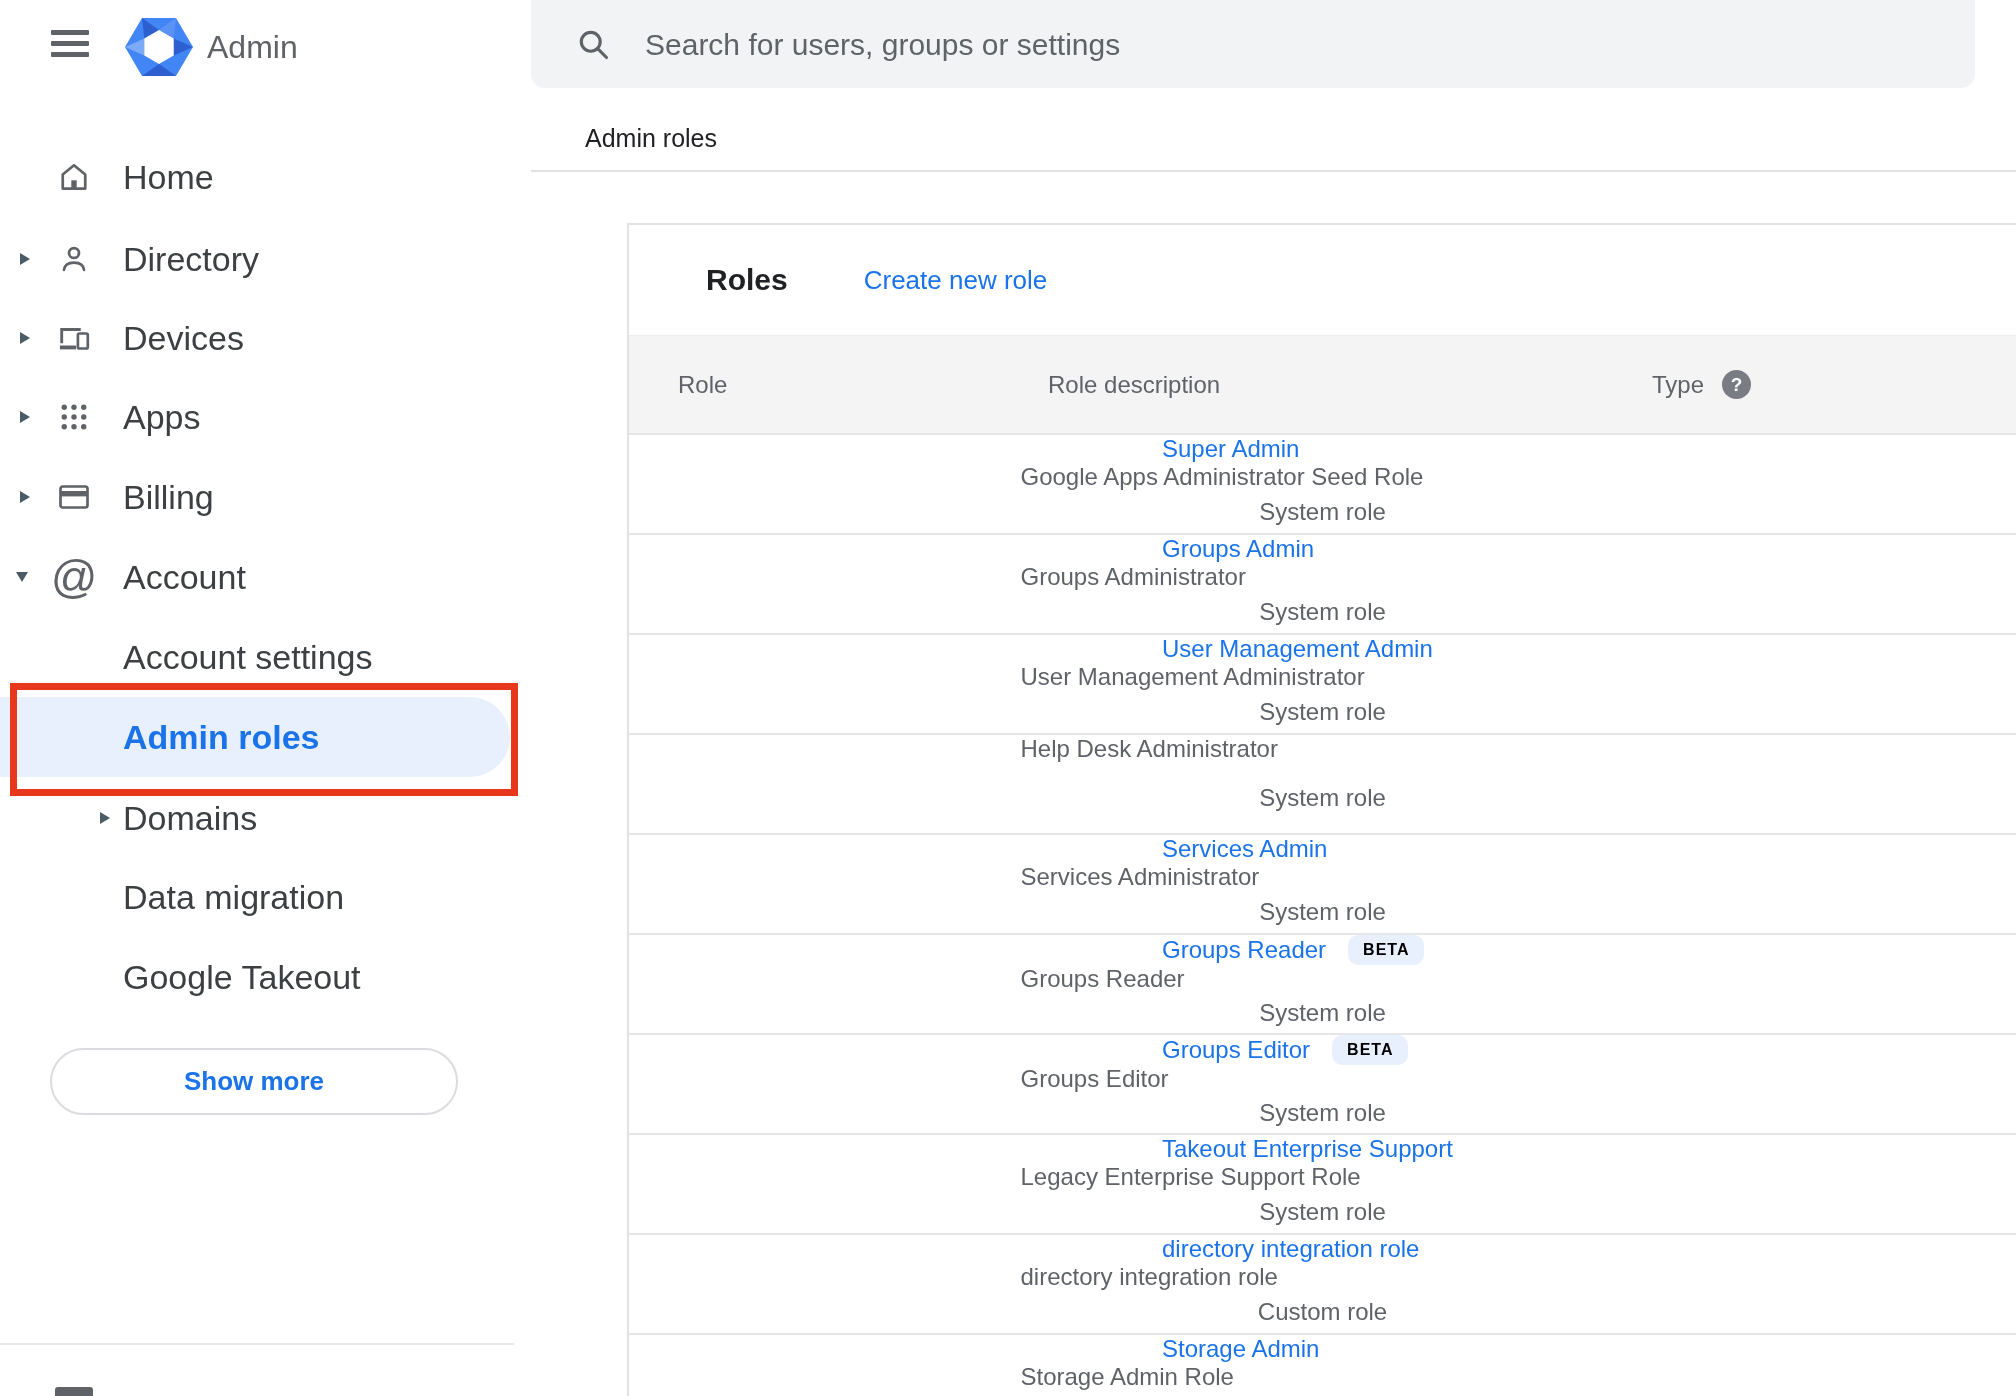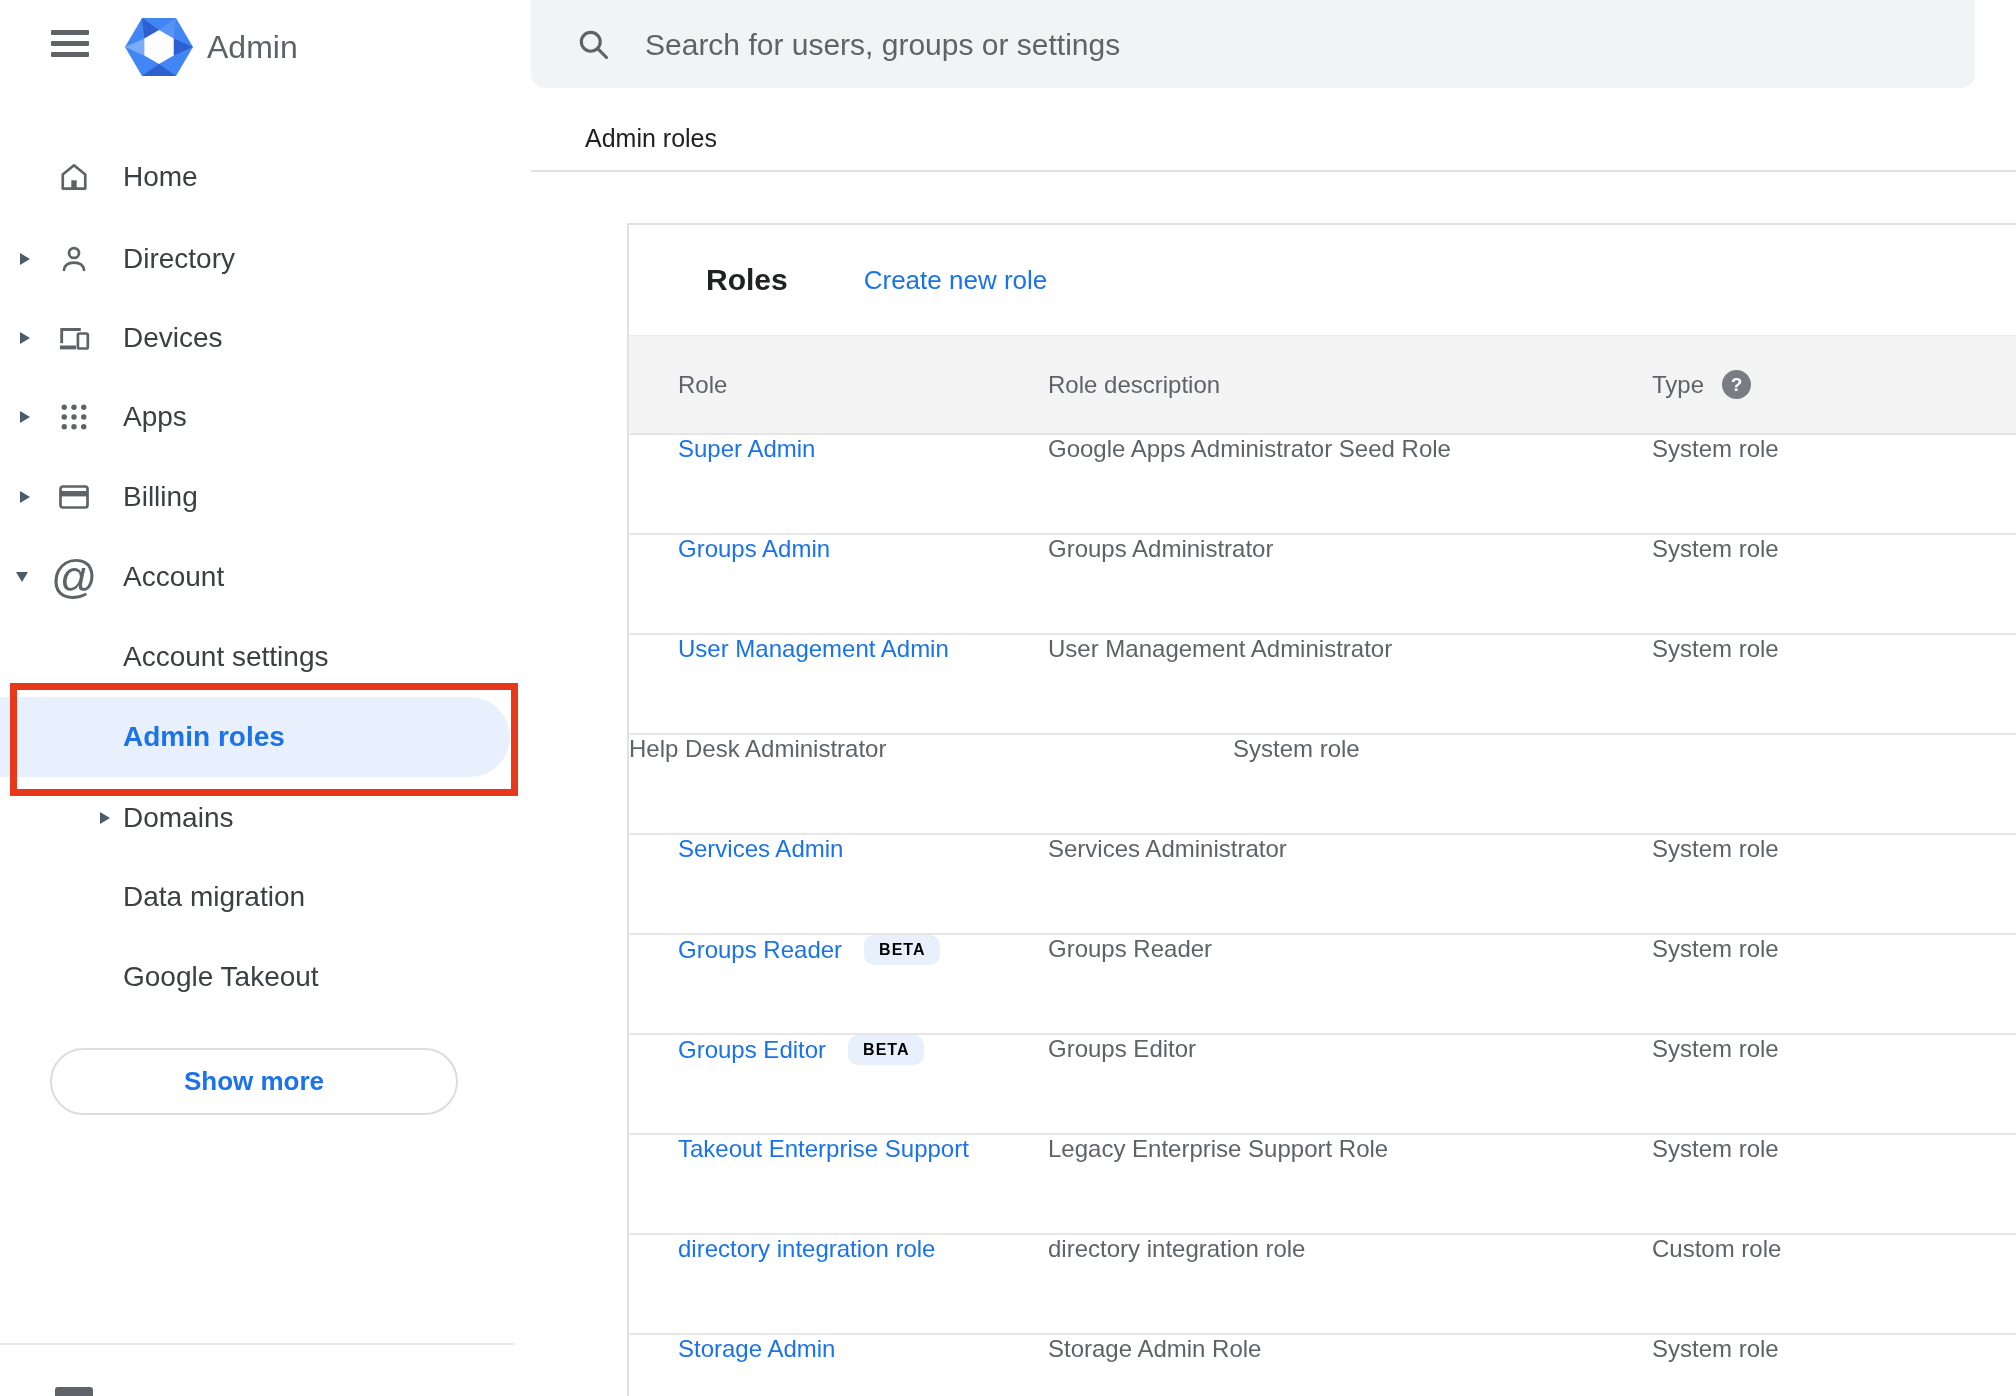--- a/index.html
+++ b/index.html
@@ -22,21 +22,21 @@
     position:absolute;left:112px;top:0;width:1200px;height:88px;border:none;outline:none;background:transparent;
     font-family:"Liberation Sans","DejaVu Sans",sans-serif;font-size:30px;color:#3c4043;
   }
   .search-input::placeholder{color:#5f6368;opacity:1;}
 
   .breadcrumb{left:585px;top:124px;font-size:25px;color:#202124;}
   .bc-divider{left:531px;top:170px;width:1485px;height:2px;background:#dfe1e3;}
 
   
   .nav-row{left:0;width:514px;height:80px;display:flex;align-items:center;cursor:pointer;}
-  .nav-label{position:absolute;left:123px;font-size:28px;color:#3c4043;white-space:nowrap;}
+  .nav-label{position:absolute;left:123px;font-size:34px;color:#3c4043;white-space:nowrap;}
   .nav-icon{position:absolute;left:56px;width:36px;height:36px;display:flex;align-items:center;justify-content:center;}
   .tri-right{position:absolute;left:20px;width:0;height:0;border-left:10px solid #4b5b68;border-top:6px solid transparent;border-bottom:6px solid transparent;}
   .tri-right.sub{left:100px;}
   .tri-down{position:absolute;left:16px;width:0;height:0;border-top:10px solid #4b5b68;border-left:6px solid transparent;border-right:6px solid transparent;}
   .at-glyph{font-size:46px;color:#5f6368;line-height:36px;}
 
   .active-pill{left:0;top:697px;width:510px;height:80px;background:#e8f0fe;border-radius:0 40px 40px 0;}
   .nav-label.active{color:#1a73e8;font-weight:700;}
 
   .annotation-box{left:10px;top:683px;width:508px;height:113px;border:7px solid #e8381c;box-sizing:border-box;pointer-events:none;z-index:5;}
@@ -54,21 +54,21 @@
   .card-head{height:110px;display:flex;align-items:center;padding-left:28px;}
   .card-title{margin-left:49px;font-size:30px;font-weight:600;color:#202124;}
   .create-link{margin-left:76px;font-size:26px;color:#1a73e8;text-decoration:none;cursor:pointer;}
 
   .thead{height:98px;background:#f4f4f5;display:flex;align-items:center;color:#5f6368;font-size:24px;border-top:1px solid #ececec;box-sizing:border-box;}
   .c1{width:419px;padding-left:49px;box-sizing:border-box;display:flex;align-items:center;gap:22px;}
   .c2{width:604px;}
   .c3{flex:1;display:flex;align-items:center;gap:18px;}
   .qmark{width:29px;height:29px;border-radius:50%;background:#797c82;color:#fff;font-size:19px;font-weight:700;display:flex;align-items:center;justify-content:center;cursor:pointer;}
 
-  .trow{height:98px;display:flex;align-items:flex-start;border-top:2px solid #e6e6e6;font-size:24px;}
+  .trow{height:98px;display:flex;align-items:center;border-top:2px solid #e6e6e6;font-size:24px;flex-direction:column;}
   .role-link{color:#1a73e8;text-decoration:none;cursor:pointer;white-space:nowrap;}
   .cell-desc{color:#5f6368;}
   .cell-type{color:#5f6368;}
   .beta-badge{background:#e8f0fe;color:#000000;font-size:16px;font-weight:700;letter-spacing:1px;padding:7px 15px;border-radius:10px;line-height:1;}
 
   svg{display:block;}
 </style>
 </head>
 <body>
 

